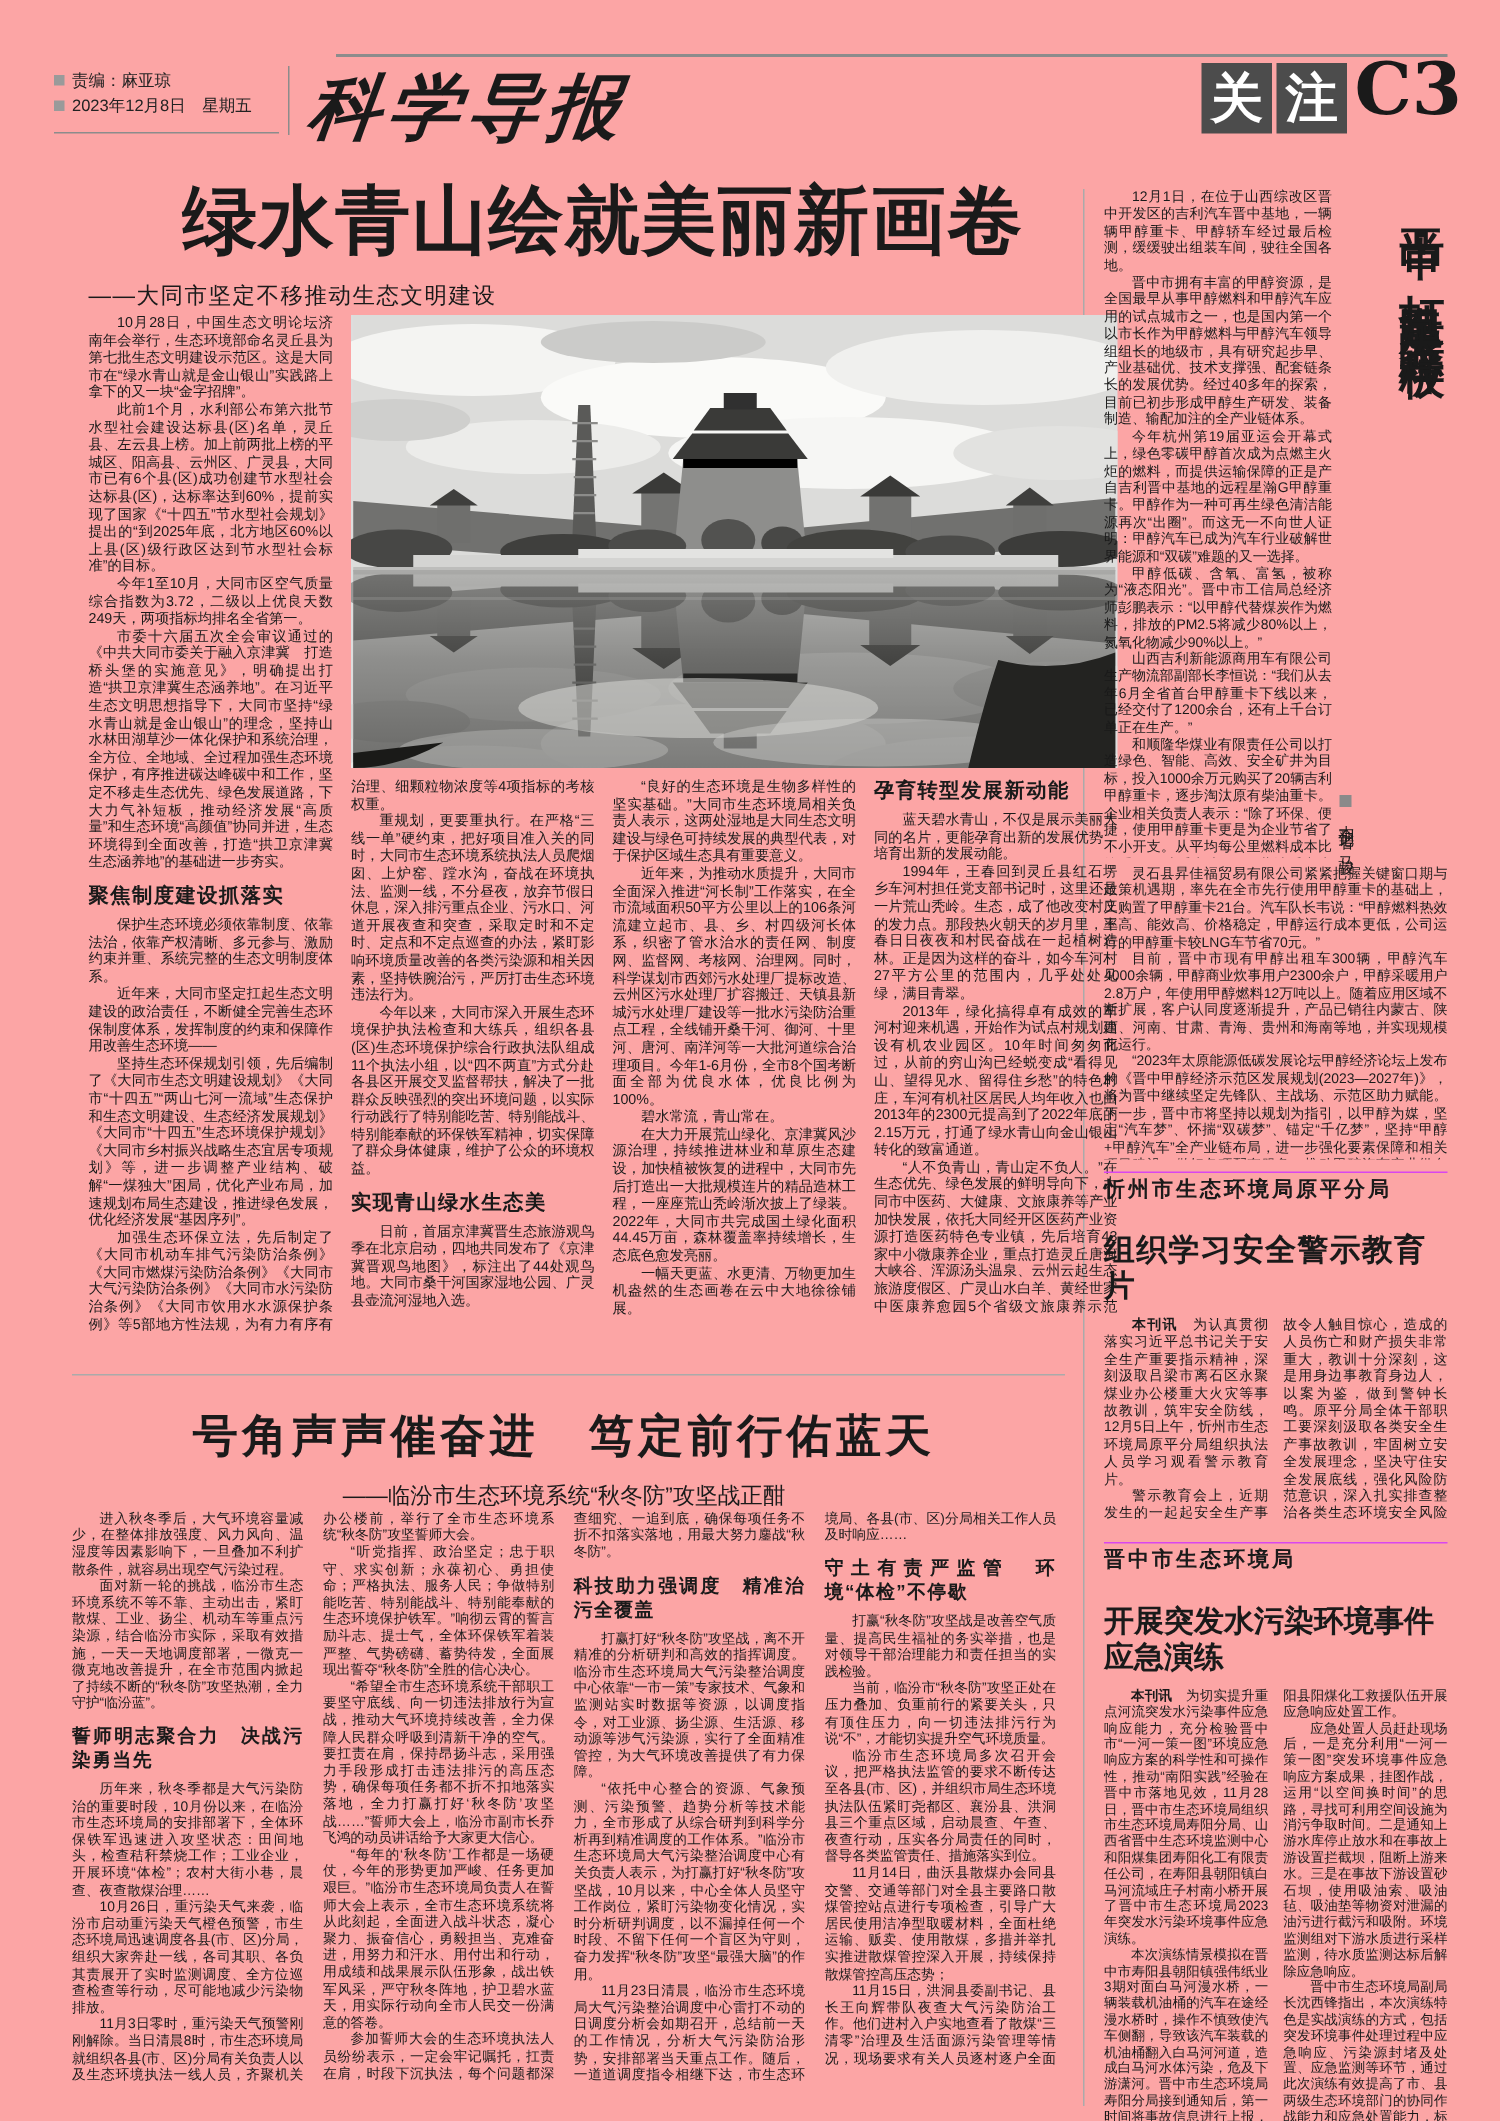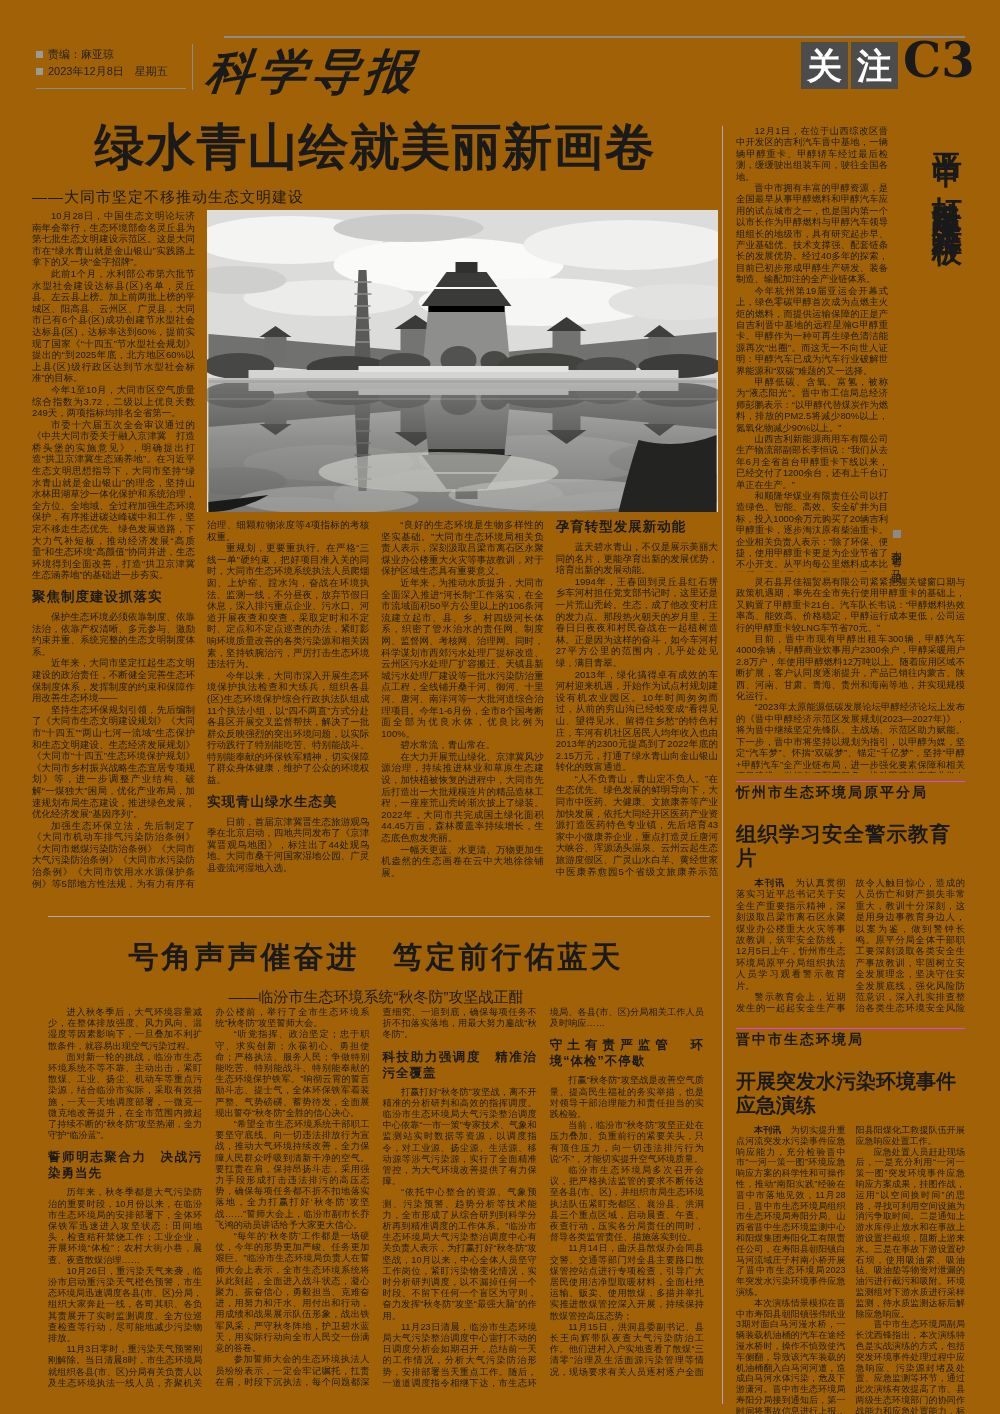--- a/index.html
+++ b/index.html
@@ -1,16 +1,16 @@
 <!DOCTYPE html>
 <html><head>
 <meta charset="utf-8">
 <style>
   html,body{margin:0;padding:0;background:#e6e6e4;}
-  .page{position:relative;width:1000px;height:1414px;margin:0 auto;background:#a16207;
+  .page{position:relative;width:1000px;height:1414px;margin:0 auto;background:#fca5a5;
         font-family:"Liberation Sans",sans-serif;color:#1a1a1a;overflow:hidden;}
 
   
   .top-rule{position:absolute;left:224px;top:36px;width:741px;height:2px;background:#8c8c8c;}
   .ed-block{position:absolute;left:36px;top:46px;width:152px;font-size:11px;line-height:17px;color:#222;}
   .sq{display:inline-block;width:7px;height:7px;background:#9a9a9a;margin-right:5px;}
   .ed-underline{position:absolute;left:36px;top:88px;width:150px;height:1px;background:#8c8c8c;}
   .ed-vline{position:absolute;left:192px;top:44px;width:1px;height:46px;background:#8c8c8c;}
   .masthead{position:absolute;left:206px;top:40px;font-family:"DejaVu Serif",serif;font-style:italic;
             font-weight:bold;font-size:48px;letter-spacing:5px;transform:skewX(-7deg);}
@@ -22,21 +22,21 @@
   .vrule{position:absolute;left:722px;top:126px;width:1px;height:1278px;background:#aaa;}
   .hdiv{position:absolute;left:48px;top:916px;width:662px;height:1px;background:#aaa;}
 
   
   .stream{font-size:9.5px;line-height:11.6px;text-align:justify;}
   .stream p{margin:0;text-indent:2em;}
   .stream p.cont{text-indent:0;}
   .stream h3{margin:8px 0 6px;font-size:13.5px;line-height:16px;font-weight:bold;letter-spacing:1px;}
 
   
-  .main-article{position:absolute;left:32px;top:118px;width:686px;}
+  .main-article{position:absolute;left:59px;top:118px;width:686px;}
   .main-article h1{margin:0;font-size:50px;line-height:58px;text-align:center;font-weight:900;letter-spacing:1px;}
   .subhead{margin-top:12px;text-align:left;font-size:15px;letter-spacing:1px;}
   .main-body{margin-top:3px;display:flex;gap:12px;height:678px;}
   .colA{width:163px;height:678px;overflow:hidden;}
   .right-zone{width:511px;}
   .photo{display:block;width:511px;height:302px;background:#ddd;}
   .threecols{margin-top:7px;height:369px;overflow:hidden;column-count:3;column-gap:12px;column-fill:auto;}
 
   
   .bottom-article{position:absolute;left:48px;top:937px;width:656px;}
@@ -159,21 +159,21 @@
           <path d="M430 230 Q470 240 508 225 L508 302 L410 302 Q420 260 430 230 Z" fill="#232321"></path>
           <path d="M0 292 L60 285 Q30 302 0 302 Z" fill="#1a1a18"></path>
           <rect x="0" y="188" width="508" height="2" fill="#ffffff" opacity="0.12"></rect>
         </svg>
         <div class="threecols stream">
             <p class="cont">治理、细颗粒物浓度等4项指标的考核权重。</p>
             <p class="p">重规划，更要重执行。在严格“三线一单”硬约束，把好项目准入关的同时，大同市生态环境系统执法人员爬烟囱、上炉窑、蹚水沟，奋战在环境执法、监测一线，不分昼夜，放弃节假日休息，深入排污重点企业、污水口、河道开展夜查和突查，采取定时和不定时、定点和不定点巡查的办法，紧盯影响环境质量改善的各类污染源和相关因素，坚持铁腕治污，严厉打击生态环境违法行为。</p>
             <p class="p">今年以来，大同市深入开展生态环境保护执法检查和大练兵，组织各县(区)生态环境保护综合行政执法队组成11个执法小组，以“四不两直”方式分赴各县区开展交叉监督帮扶，解决了一批群众反映强烈的突出环境问题，以实际行动践行了特别能吃苦、特别能战斗、特别能奉献的环保铁军精神，切实保障了群众身体健康，维护了公众的环境权益。</p>
             <h3>实现青山绿水生态美</h3>
             <p class="p">日前，首届京津冀晋生态旅游观鸟季在北京启动，四地共同发布了《京津冀晋观鸟地图》，标注出了44处观鸟地。大同市桑干河国家湿地公园、广灵县壶流河湿地入选。</p>
-            <p class="p">“良好的生态环境是生物多样性的坚实基础。”大同市生态环境局相关负责人表示，深刻汲取吕梁市离石区永聚煤业办公楼重大火灾等事故教训，对于保护区域生态具有重要意义。</p>
+            <p class="p">“良好的生态环境是生物多样性的坚实基础。”大同市生态环境局相关负责人表示，这两处湿地是大同生态文明建设与绿色可持续发展的典型代表，对于保护区域生态具有重要意义。</p>
             <p class="p">近年来，为推动水质提升，大同市全面深入推进“河长制”工作落实，在全市流域面积50平方公里以上的106条河流建立起市、县、乡、村四级河长体系，织密了管水治水的责任网、制度网、监督网、考核网、治理网。同时，科学谋划市西郊污水处理厂提标改造、云州区污水处理厂扩容搬迁、天镇县新城污水处理厂建设等一批水污染防治重点工程，全线铺开桑干河、御河、十里河、唐河、南洋河等一大批河道综合治理项目。今年1-6月份，全市8个国考断面全部为优良水体，优良比例为100%。</p>
             <p class="p">碧水常流，青山常在。</p>
             <p class="p">在大力开展荒山绿化、京津冀风沙源治理，持续推进林业和草原生态建设，加快植被恢复的进程中，大同市先后打造出一大批规模连片的精品造林工程，一座座荒山秃岭渐次披上了绿装。2022年，大同市共完成国土绿化面积44.45万亩，森林覆盖率持续增长，生态底色愈发亮丽。</p>
             <p class="p">一幅天更蓝、水更清、万物更加生机盎然的生态画卷在云中大地徐徐铺展。</p>
             <h3>孕育转型发展新动能</h3>
             <p class="p">蓝天碧水青山，不仅是展示美丽大同的名片，更能孕育出新的发展优势，培育出新的发展动能。</p>
             <p class="p">1994年，王春回到灵丘县红石塄乡车河村担任党支部书记时，这里还是一片荒山秃岭。生态，成了他改变村庄的发力点。那段热火朝天的岁月里，王春日日夜夜和村民奋战在一起植树造林。正是因为这样的奋斗，如今车河村27平方公里的范围内，几乎处处见绿，满目青翠。</p>
             <p class="p">2013年，绿化搞得卓有成效的车河村迎来机遇，开始作为试点村规划建设有机农业园区。10年时间匆匆而过，从前的穷山沟已经蜕变成“看得见山、望得见水、留得住乡愁”的特色村庄，车河有机社区居民人均年收入也由2013年的2300元提高到了2022年底的2.15万元，打通了绿水青山向金山银山转化的致富通道。</p>
             <p class="p">“人不负青山，青山定不负人。”在生态优先、绿色发展的鲜明导向下，大同市中医药、大健康、文旅康养等产业加快发展，依托大同经开区医药产业资源打造医药特色专业镇，先后培育43家中小微康养企业，重点打造灵丘唐河大峡谷、浑源汤头温泉、云州云起生态旅游度假区、广灵山水白羊、黄经世家中医康养愈园5个省级文旅康养示范区，积极承接离退休干部旅居康养……大同市生态产品价值实现的路径越走越宽，实现了“百姓富”和“生态美”的有机统一。</p>
           </div>

